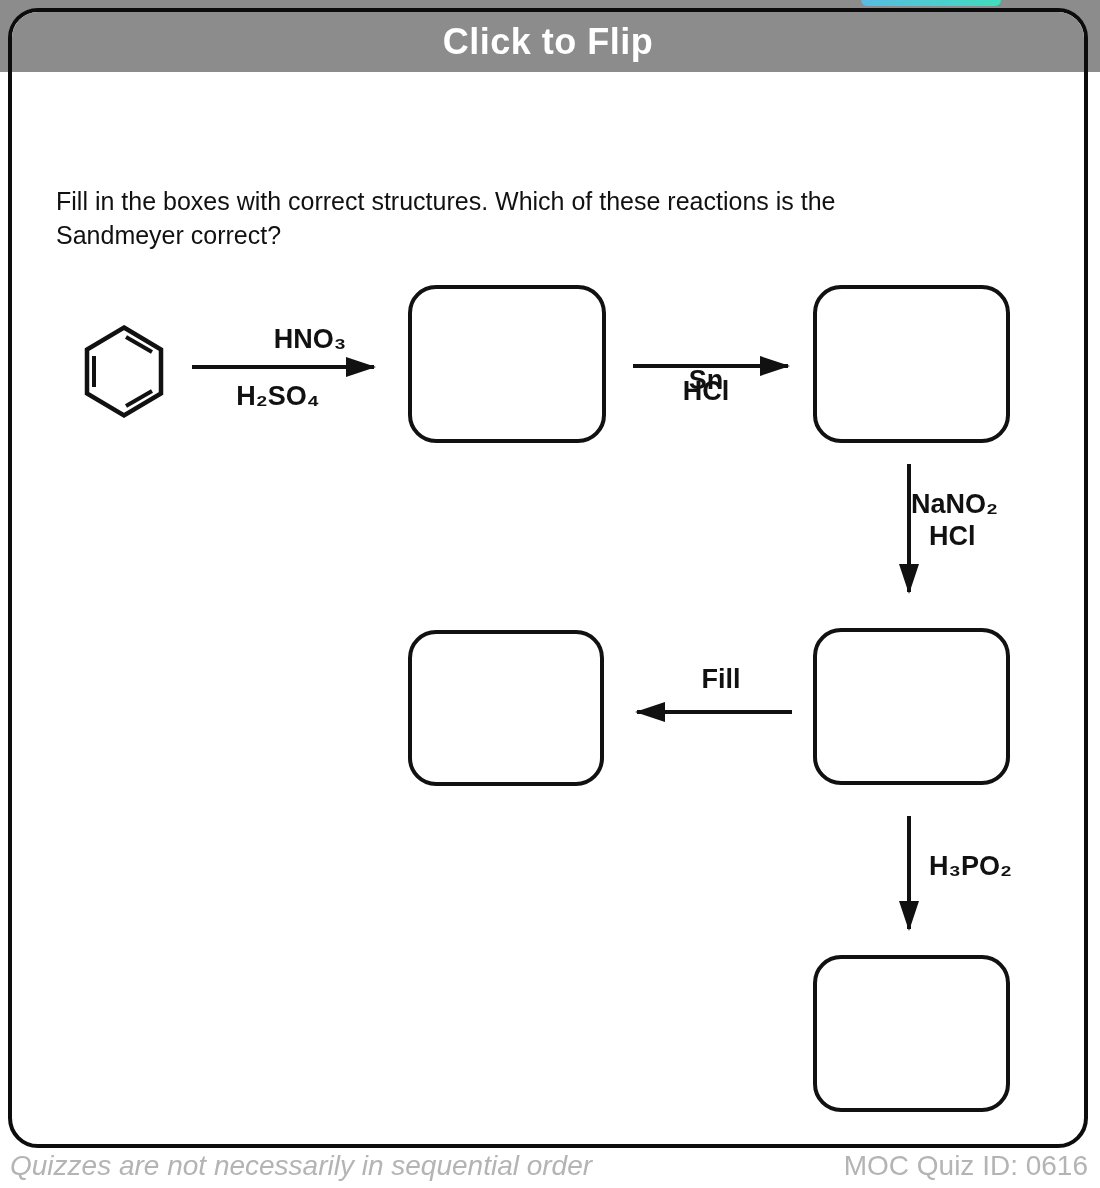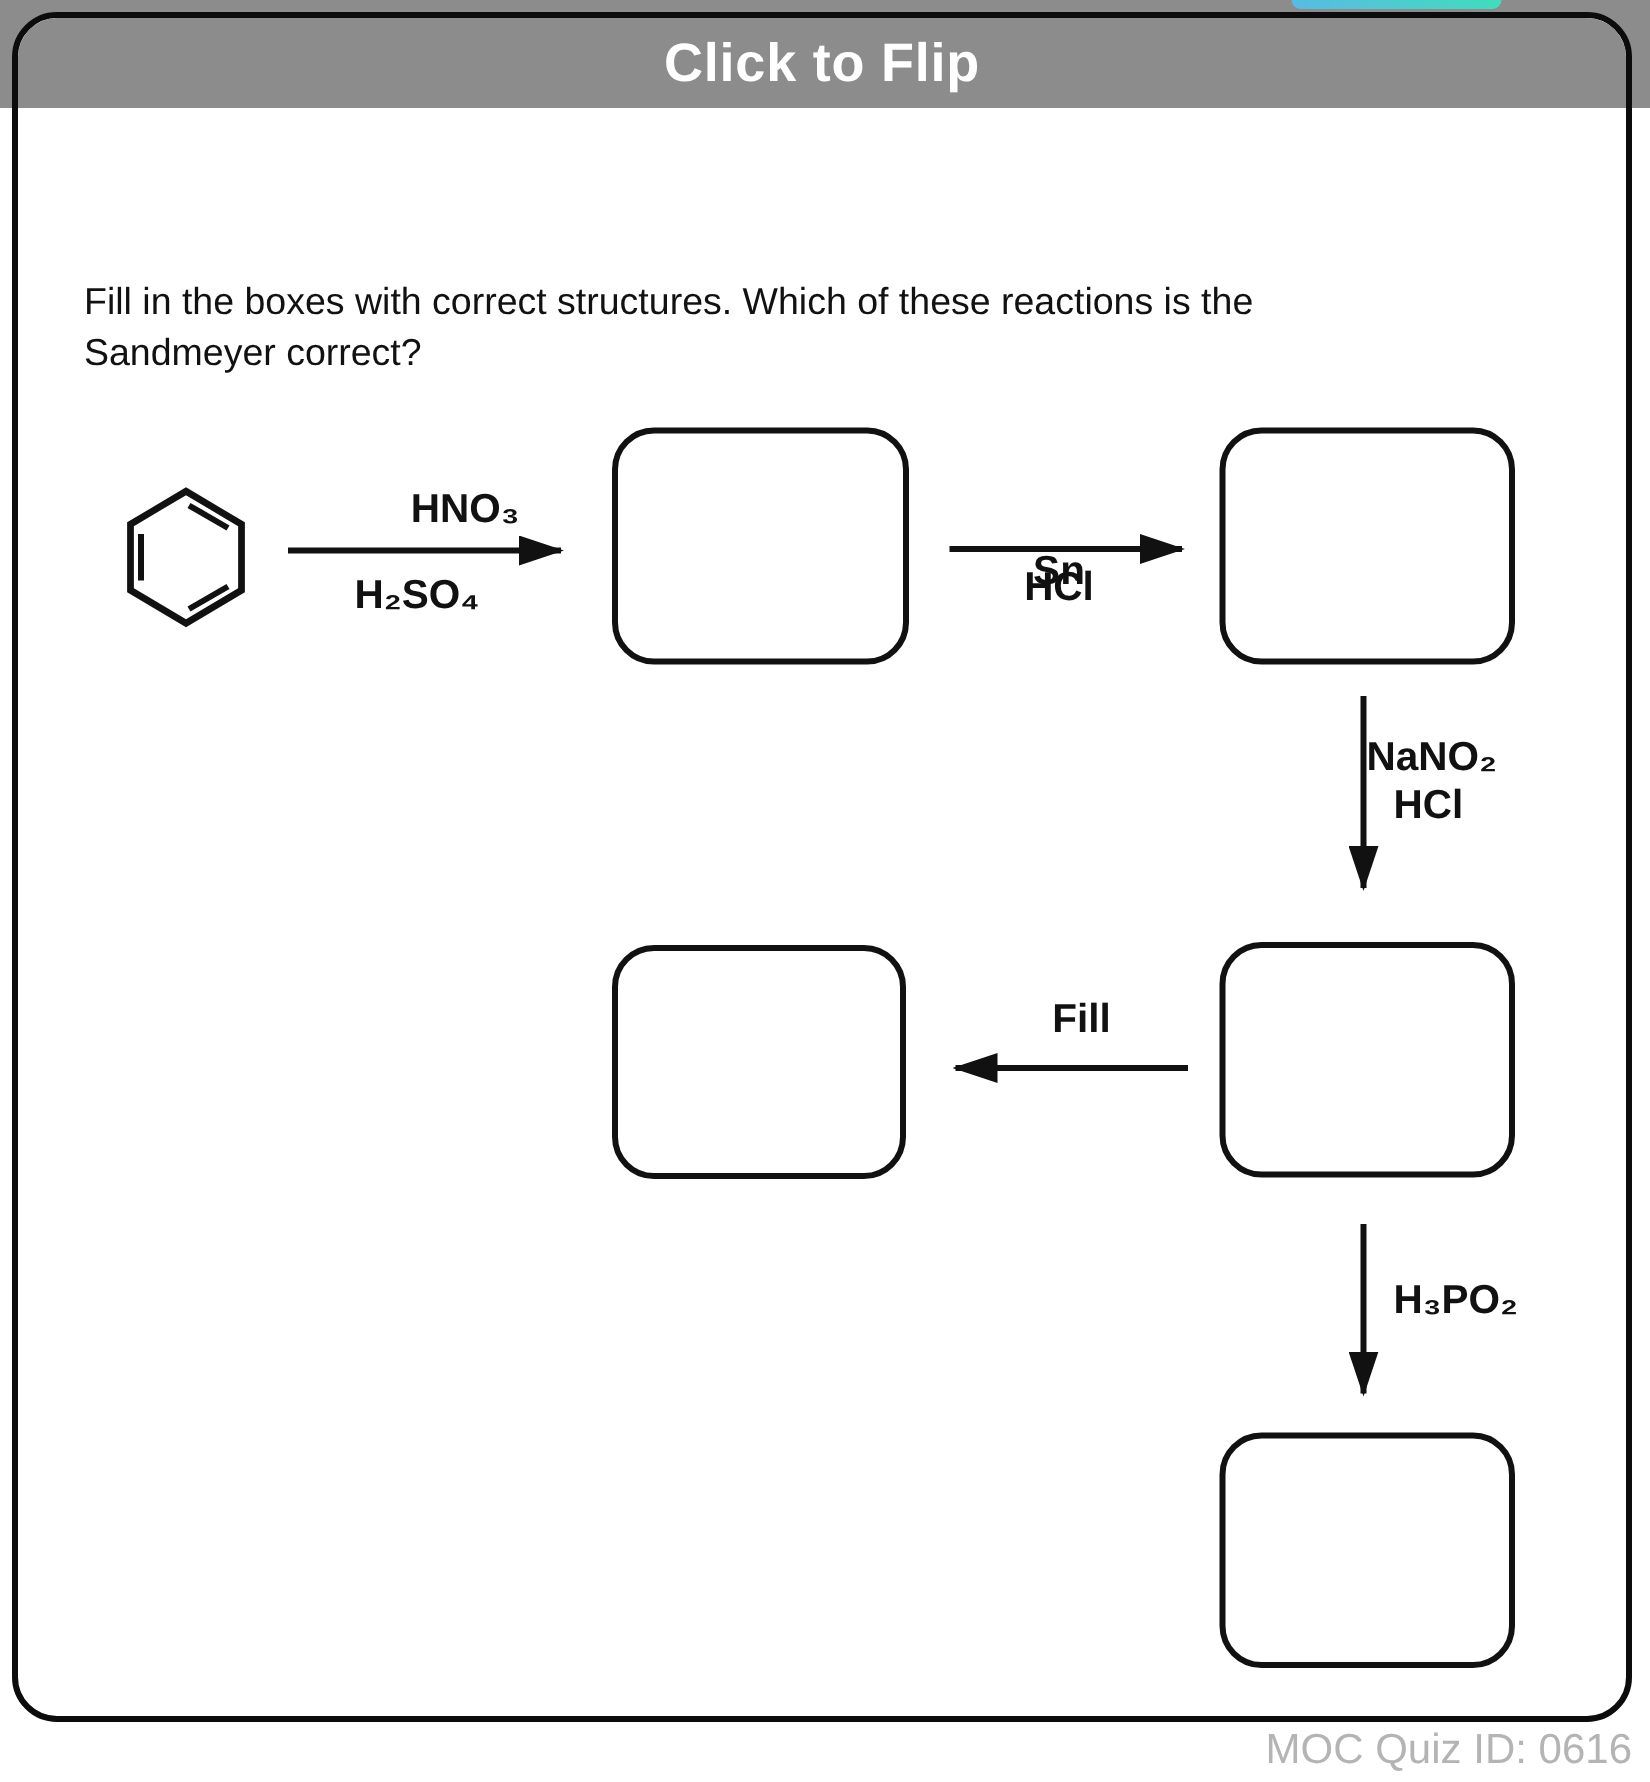--- a/index.html
+++ b/index.html
@@ -100,15 +100,16 @@
 
   <div class="reagent centered r-hno3">HNO₃</div>
   <div class="reagent centered r-h2so4">H₂SO₄</div>
   <div class="reagent centered r-sn">Sn</div>
   <div class="reagent centered r-hcl-a">HCl</div>
   <div class="reagent r-nano2">NaNO₂</div>
   <div class="reagent r-hcl-b">HCl</div>
   <div class="reagent centered r-cucn">Fill</div>
   <div class="reagent r-h3po2">H₃PO₂</div>
 
+  <div class="footer-note">Quizzes are not necessarily in sequential order</div>
   <div class="footer-id">MOC Quiz ID: 0616</div>
 
 </div>
 
 </body></html>

